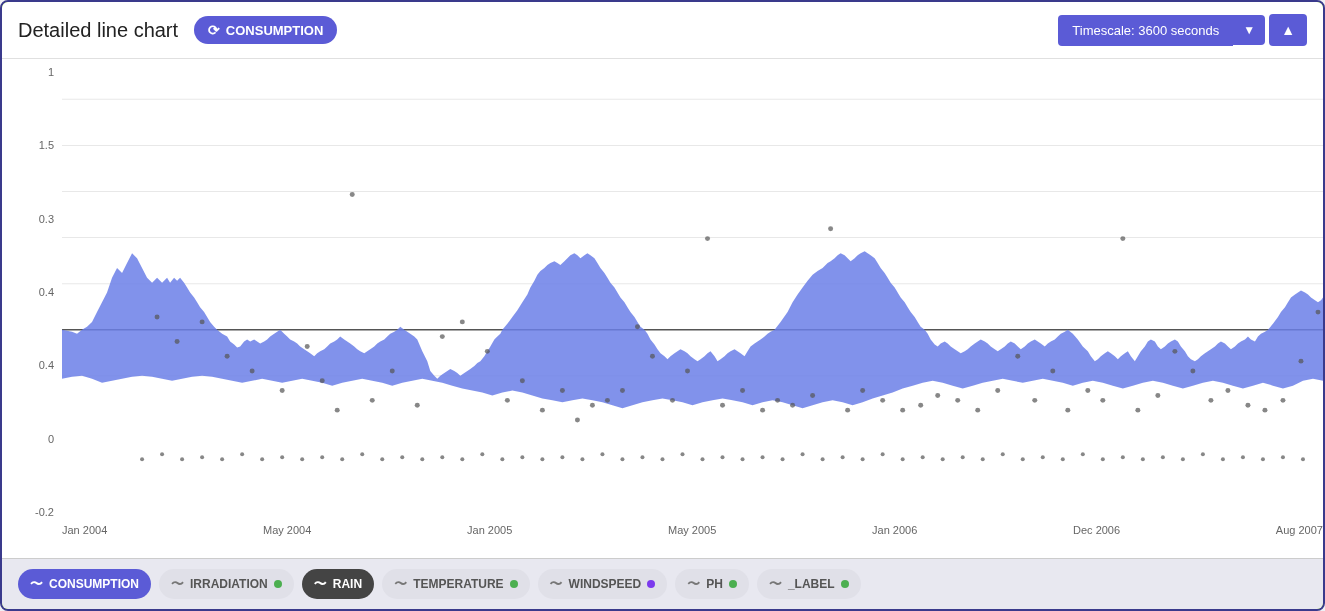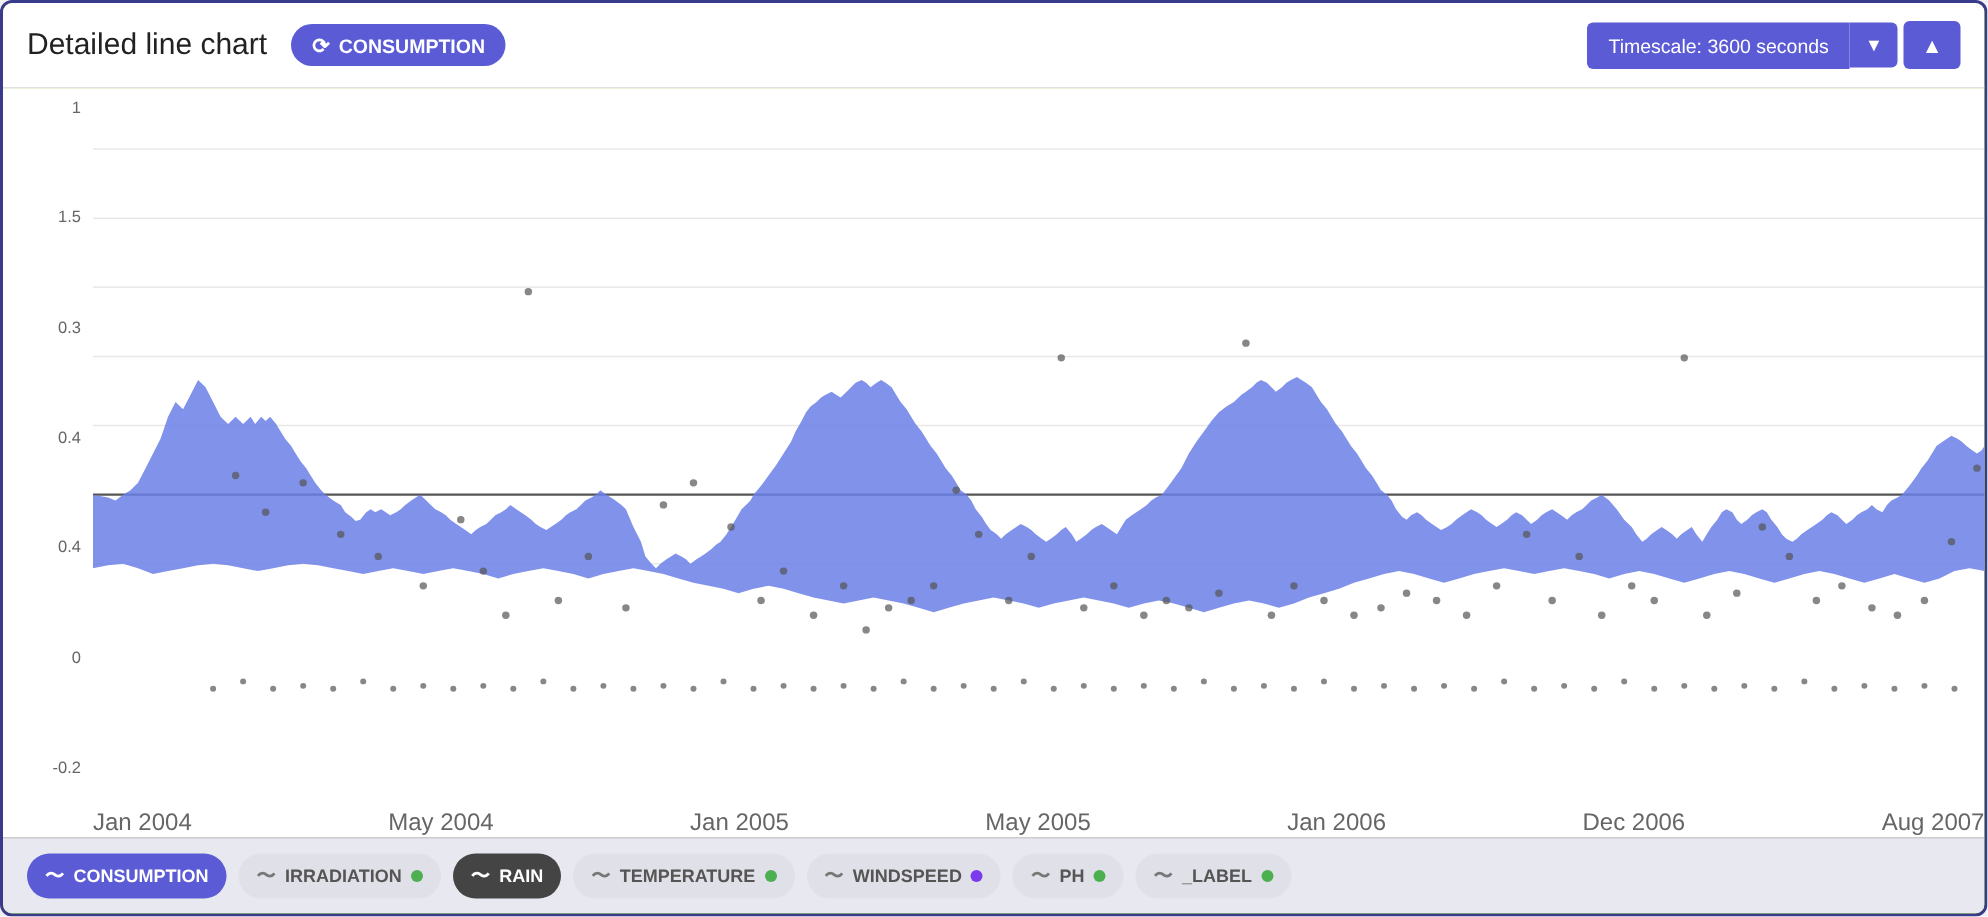--- a/index.html
+++ b/index.html
@@ -113,23 +113,23 @@
       line-height: 1;
     }
     .x-axis {
       position: absolute;
       bottom: 0;
       left: 60px;
       right: 0;
       height: 40px;
       display: flex;
       justify-content: space-between;
-      align-items: flex-end;
+      align-items: flex-start;
       padding-top: 6px;
-      font-size: 16px;
+      font-size: 11px;
       color: #666;
       margin-top: 32px;
     }
     .legend-bar {
       display: flex;
       align-items: center;
       gap: 8px;
       padding: 10px 16px;
       background: #e8e8f0;
       border-top: 1px solid #ccc;

